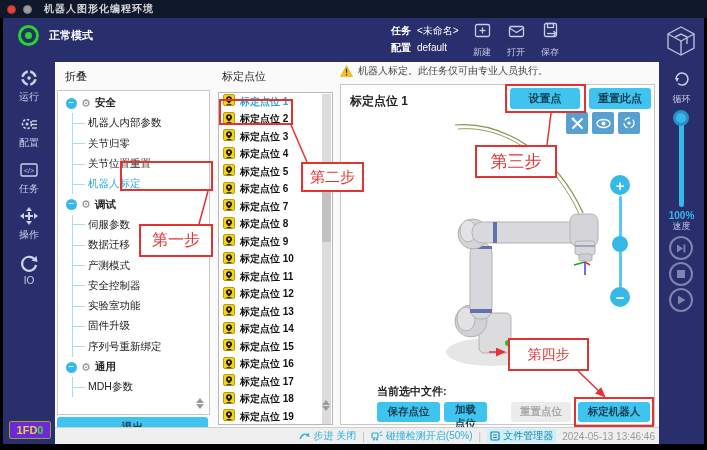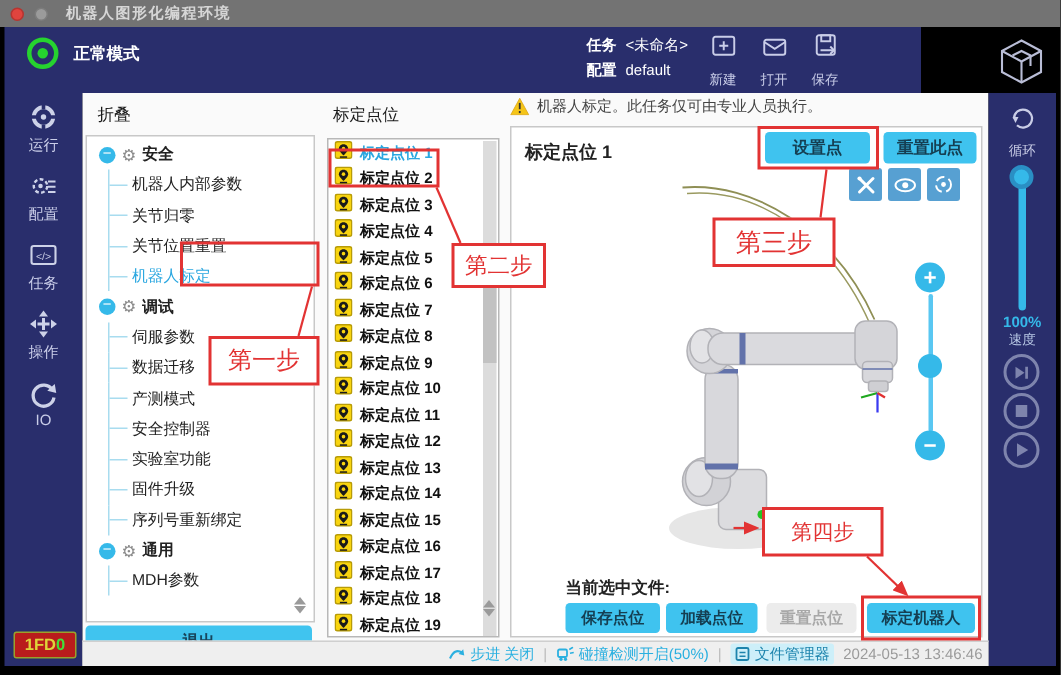--- a/index.html
+++ b/index.html
@@ -1,42 +1,42 @@
 <!DOCTYPE html>
 <html><head>
 <meta charset="utf-8">
 <style>
   html,body{margin:0;padding:0;background:#111;}
   *{box-sizing:border-box;font-family:"Liberation Sans","DejaVu Sans",sans-serif;}
   .screen{position:relative;width:707px;height:450px;background:#000;overflow:hidden;}
   
-  .titlebar{position:absolute;left:0;top:0;width:707px;height:18px;background:#737373;display:flex;align-items:center;}
+  .titlebar{position:absolute;left:0;top:0;width:707px;height:18px;background:#0f172a;display:flex;align-items:center;}
   .tb-btn{width:9px;height:9px;border-radius:50%;margin-left:7px;display:inline-block;}
   .tb-btn.red{background:#e0443e;border:1px solid #b73530;}
   .tb-btn.gray{background:#9b9b9b;border:1px solid #7c7c7c;}
   .tb-title{color:#d6d6d6;font-size:10px;font-weight:bold;margin-left:12px;letter-spacing:1px;}
   
-  .topbar{position:absolute;left:3px;top:18px;width:611px;height:44px;background:#292e6c;}
+  .topbar{position:absolute;left:3px;top:18px;width:701px;height:44px;background:#292e6c;}
   .mode{position:absolute;left:15px;top:7px;display:flex;align-items:center;gap:10px;}
   .mode-icon{width:21px;height:21px;border:3px solid #26d32f;border-radius:50%;position:relative;}
   .mode-icon::after{content:"";position:absolute;left:4px;top:4px;width:7px;height:7px;background:#26d32f;border-radius:50%;}
   .mode-label{color:#fff;font-size:11px;font-weight:bold;}
   .taskinfo{position:absolute;left:388px;top:4px;color:#fff;font-size:10px;line-height:17px;}
   .taskinfo b{font-weight:bold;margin-right:6px;}
   .topactions{position:absolute;left:462px;top:3px;display:flex;}
   .topaction{display:flex;flex-direction:column;align-items:center;width:34px;cursor:pointer;}
   .topaction svg{width:19px;height:19px;}
   .topaction .lbl{color:#c9cde8;font-size:9px;margin-top:2px;}
   .cube{position:absolute;left:660px;top:6px;width:36px;height:34px;}
   
   .leftrail{position:absolute;left:3px;top:62px;width:52px;height:382px;background:#292e6c;}
   .rail-item{height:45px;display:flex;flex-direction:column;align-items:center;justify-content:center;margin-top:1px;cursor:pointer;}
   .rail-item .lbl{color:#c9cde8;font-size:10px;margin-top:2px;}
   .rail-badge{position:absolute;left:6px;top:359px;width:42px;height:18px;border:1px solid #9aa12c;border-radius:2px;
-    display:flex;align-items:center;justify-content:center;font-size:11px;font-weight:bold;background:#b91c1c;}
+    display:flex;align-items:center;justify-content:center;font-size:11px;font-weight:bold;background:#6d28d9;}
   .rail-badge .y{color:#ded43a;}.rail-badge .g{color:#41e03a;}
   
   .content-bg{position:absolute;left:55px;top:62px;width:604px;height:382px;background:#fafafa;}
   .panel-hdr{position:absolute;font-size:11px;font-weight:normal;color:#1a1a1a;}
   .tree-box{position:absolute;left:57px;top:90px;width:153px;height:325px;background:#fff;border:1px solid #c8c8c8;overflow:hidden;padding-top:2px;}
   .trow{height:20.3px;display:flex;align-items:center;font-size:10.5px;color:#222;cursor:pointer;position:relative;padding-left:8px;}
   .trow .minus{width:11px;height:11px;border-radius:50%;background:#35b9e9;color:#fff;font-size:10px;line-height:10px;text-align:center;margin-right:4px;flex:0 0 11px;}
   .trow .gear{color:#8a8a8a;font-size:11px;margin-right:4px;}
   .trow.group .lbl{font-weight:bold;}
   .trow.child{padding-left:14px;}
@@ -553,21 +553,21 @@
   </svg>
 
   <button class="zoomctl" style="left:610px;top:175px;">+</button>
   <div class="zoom-track"></div>
   <div class="zoom-knob"></div>
   <button class="zoomctl" style="left:610px;top:287px;">−</button>
 
   <div class="curfile">当前选中文件:</div>
   <div id="botbtns">
       <button class="bot-btn on" style="left: 377px; width: 63px;">保存点位</button>
-      <button class="bot-btn on" style="left: 444px; width: 61px;">加载点位</button>
+      <button class="bot-btn on" style="left: 444px; width: 43px;">加载点位</button>
       <button class="bot-btn off" style="left: 511px; width: 60px;">重置点位</button>
       <button class="bot-btn on" style="left: 578px; width: 72px;">标定机器人</button>
     </div>
 
   <div class="rightrail">
     <div class="rr-loop">
       <svg width="20" height="18" viewBox="0 0 20 18">
         <path d="M4,9 a6,6 0 1 1 2,4.5" fill="none" stroke="#c9cde6" stroke-width="1.5"></path>
         <polygon points="3,8 7,8 5,12" fill="#c9cde6"></polygon>
         </svg>

